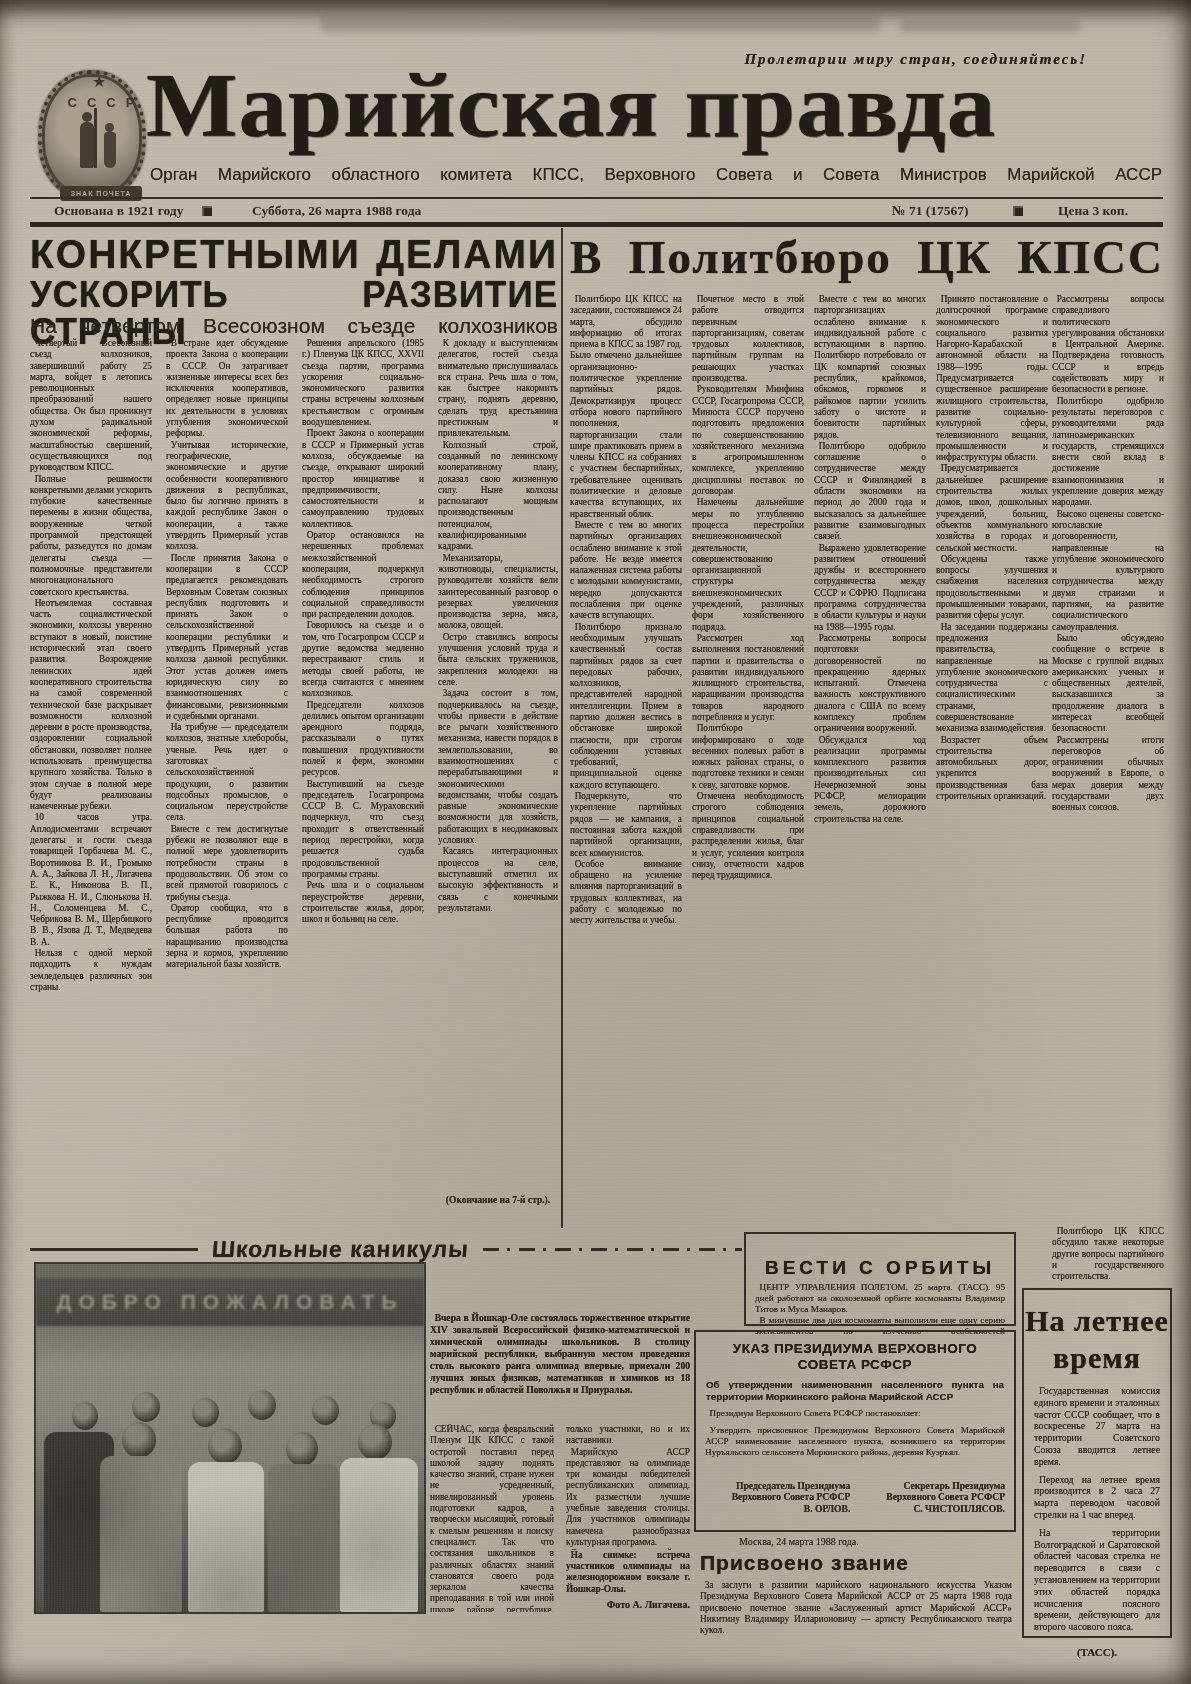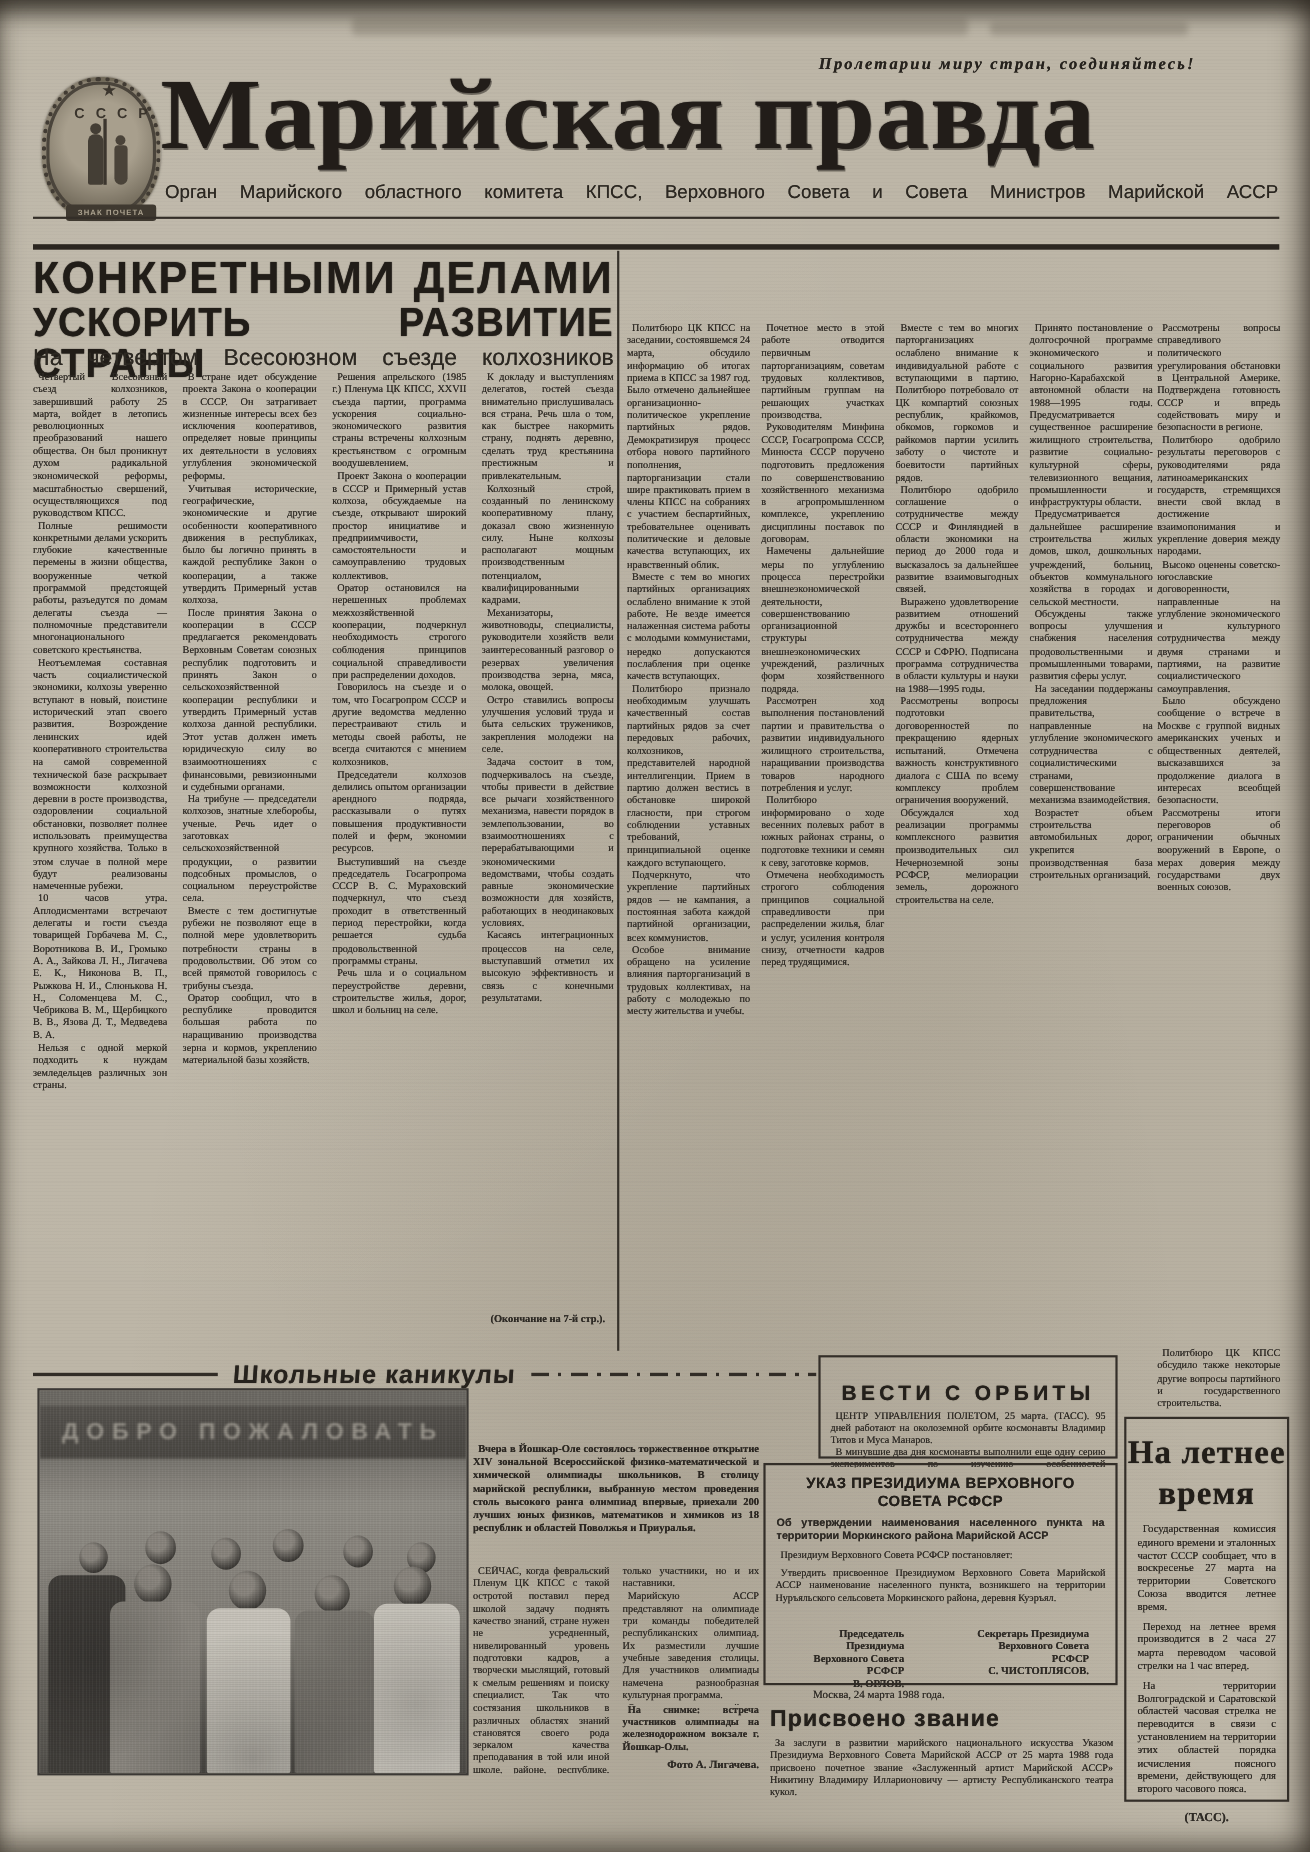--- a/index.html
+++ b/index.html
@@ -91,21 +91,21 @@
   .oly-caption{font:bold 9.3px/11.3px "Liberation Serif",serif;white-space:pre-line;text-align:justify;text-shadow:0 0 .6px rgba(43,39,34,.9);}
   .oly-credit{font:bold 10px/14px "Liberation Serif",serif;text-align:right;padding-top:3px;text-shadow:0 0 .6px rgba(43,39,34,.9);}
   .newsbox{position:absolute;border:2px solid #332e28;background:rgba(255,255,255,.02);}
   .vesti-h{font:bold 19px/1 "Liberation Sans","DejaVu Sans",sans-serif;text-align:center;letter-spacing:4px;color:#24201b;
     margin:24px 6px 5px;text-shadow:0 0 .7px #24201b;}
   .boxtext{font:9.2px/11px "Liberation Serif",serif;color:#2e2a25;text-align:justify;white-space:pre-line;
     margin:0 9px 6px;text-shadow:0 0 .55px rgba(46,42,37,.85);}
   .ukaz-h{font:bold 13.5px/1.2 "Liberation Sans","DejaVu Sans",sans-serif;text-align:center;color:#24201b;
     margin:9px 8px 6px;letter-spacing:.5px;text-shadow:0 0 .6px #24201b;}
   .ukaz-sub{font:bold 9.8px/12px "Liberation Sans",sans-serif;text-align:justify;margin:0 10px 5px;text-shadow:0 0 .5px rgba(36,32,27,.8);}
-  .sig{font:bold 9.6px/11.5px "Liberation Serif",serif;text-align:right;margin:4px 24px 0;white-space:pre-line;text-shadow:0 0 .5px rgba(46,42,37,.85);}
+  .sig{font:bold 9.6px/11.5px "Liberation Serif",serif;text-align:right;margin:4px 9px 0;white-space:pre-line;text-shadow:0 0 .5px rgba(46,42,37,.85);}
   .moscow{left:739px;top:1536px;width:240px;font:10px/12px "Liberation Serif",serif;text-shadow:0 0 .5px rgba(46,42,37,.8);}
   .award-h{left:700px;top:1552px;width:300px;font:bold 21px/1 "Liberation Sans","DejaVu Sans",sans-serif;color:#24201b;
     letter-spacing:1px;text-shadow:0 0 .7px #24201b;}
   .award-b{left:700px;top:1580px;width:312px;height:66px;overflow:hidden;font:9.3px/11.3px "Liberation Serif",serif;
     text-align:justify;text-shadow:0 0 .55px rgba(46,42,37,.85);}
   .summer-h{font:bold 30px/1.15 "Liberation Serif","DejaVu Serif",serif;text-align:center;color:#221e19;margin-top:14px;
     letter-spacing:1px;text-shadow:0 0 .8px #221e19;}
   .summer-p{font:9.8px/11.8px "Liberation Serif",serif;text-align:justify;margin:0 10px;white-space:pre-line;
     text-shadow:0 0 .55px rgba(46,42,37,.85);}
   .summer-tass{font:bold 11px/1 "Liberation Serif",serif;text-align:center;margin-top:14px;text-shadow:0 0 .6px rgba(46,42,37,.9);}
@@ -127,26 +127,35 @@
       <div class="em-star">★</div>
       <div class="em-cccp">СССР</div>
       <div class="em-flag"></div>
       <div class="em-fig1"></div>
       <div class="em-fig2"></div>
       <div class="em-ribbon">ЗНАК ПОЧЕТА</div>
     </div>
   </div>
 
   <div class="abs rule-thin"></div>
+  <div class="abs dateline">
+    <span class="abs dl-founded">Основана в 1921 году</span>
+    <span class="sq dl-sq1"></span>
+    <span class="abs dl-date">Суббота, 26 марта 1988 года</span>
+    <span class="abs dl-issue">№ 71 (17567)</span>
+    <span class="sq dl-sq2"></span>
+    <span class="abs dl-price">Цена 3 коп.</span>
+  </div>
   <div class="abs rule-thick"></div>
 
   <div class="abs lead-h1">КОНКРЕТНЫМИ ДЕЛАМИ</div>
   <div class="abs lead-h2">УСКОРИТЬ РАЗВИТИЕ СТРАНЫ</div>
   <div class="abs lead-sub">На четвертом Всесоюзном съезде колхозников</div>
   <div class="abs vdivide"></div>
+  <div class="abs pb-h">В Политбюро ЦК КПСС</div>
 
   <div class="bodycol" style="left:30px;top:338px;width:122px;height:868px;"> Четвертый Всесоюзный съезд колхозников, завершивший работу 25 марта, войдет в летопись революционных преобразований нашего общества. Он был проникнут духом радикальной экономической реформы, масштабностью свершений, осуществляющихся под руководством КПСС.
  Полные решимости конкретными делами ускорить глубокие качественные перемены в жизни общества, вооруженные четкой программой предстоящей работы, разъедутся по домам делегаты съезда — полномочные представители многонационального советского крестьянства.
  Неотъемлемая составная часть социалистической экономики, колхозы уверенно вступают в новый, поистине исторический этап своего развития. Возрождение ленинских идей кооперативного строительства на самой современной технической базе раскрывает возможности колхозной деревни в росте производства, оздоровлении социальной обстановки, позволяет полнее использовать преимущества крупного хозяйства. Только в этом случае в полной мере будут реализованы намеченные рубежи.
  10 часов утра. Аплодисментами встречают делегаты и гости съезда товарищей Горбачева М. С., Воротникова В. И., Громыко А. А., Зайкова Л. Н., Лигачева Е. К., Никонова В. П., Рыжкова Н. И., Слюнькова Н. Н., Соломенцева М. С., Чебрикова В. М., Щербицкого В. В., Язова Д. Т., Медведева В. А.
  Нельзя с одной меркой подходить к нуждам земледельцев различных зон страны.</div>
   <div class="bodycol" style="left:166px;top:338px;width:122px;height:868px;"> В стране идет обсуждение проекта Закона о кооперации в СССР. Он затрагивает жизненные интересы всех без исключения кооперативов, определяет новые принципы их деятельности в условиях углубления экономической реформы.
  Учитывая исторические, географические, экономические и другие особенности кооперативного движения в республиках, было бы логично принять в каждой республике Закон о кооперации, а также утвердить Примерный устав колхоза.
  После принятия Закона о кооперации в СССР предлагается рекомендовать Верховным Советам союзных республик подготовить и принять Закон о сельскохозяйственной кооперации республики и утвердить Примерный устав колхоза данной республики. Этот устав должен иметь юридическую силу во взаимоотношениях с финансовыми, ревизионными и судебными органами.
  На трибуне — председатели колхозов, знатные хлеборобы, ученые. Речь идет о заготовках сельскохозяйственной продукции, о развитии подсобных промыслов, о социальном переустройстве села.

